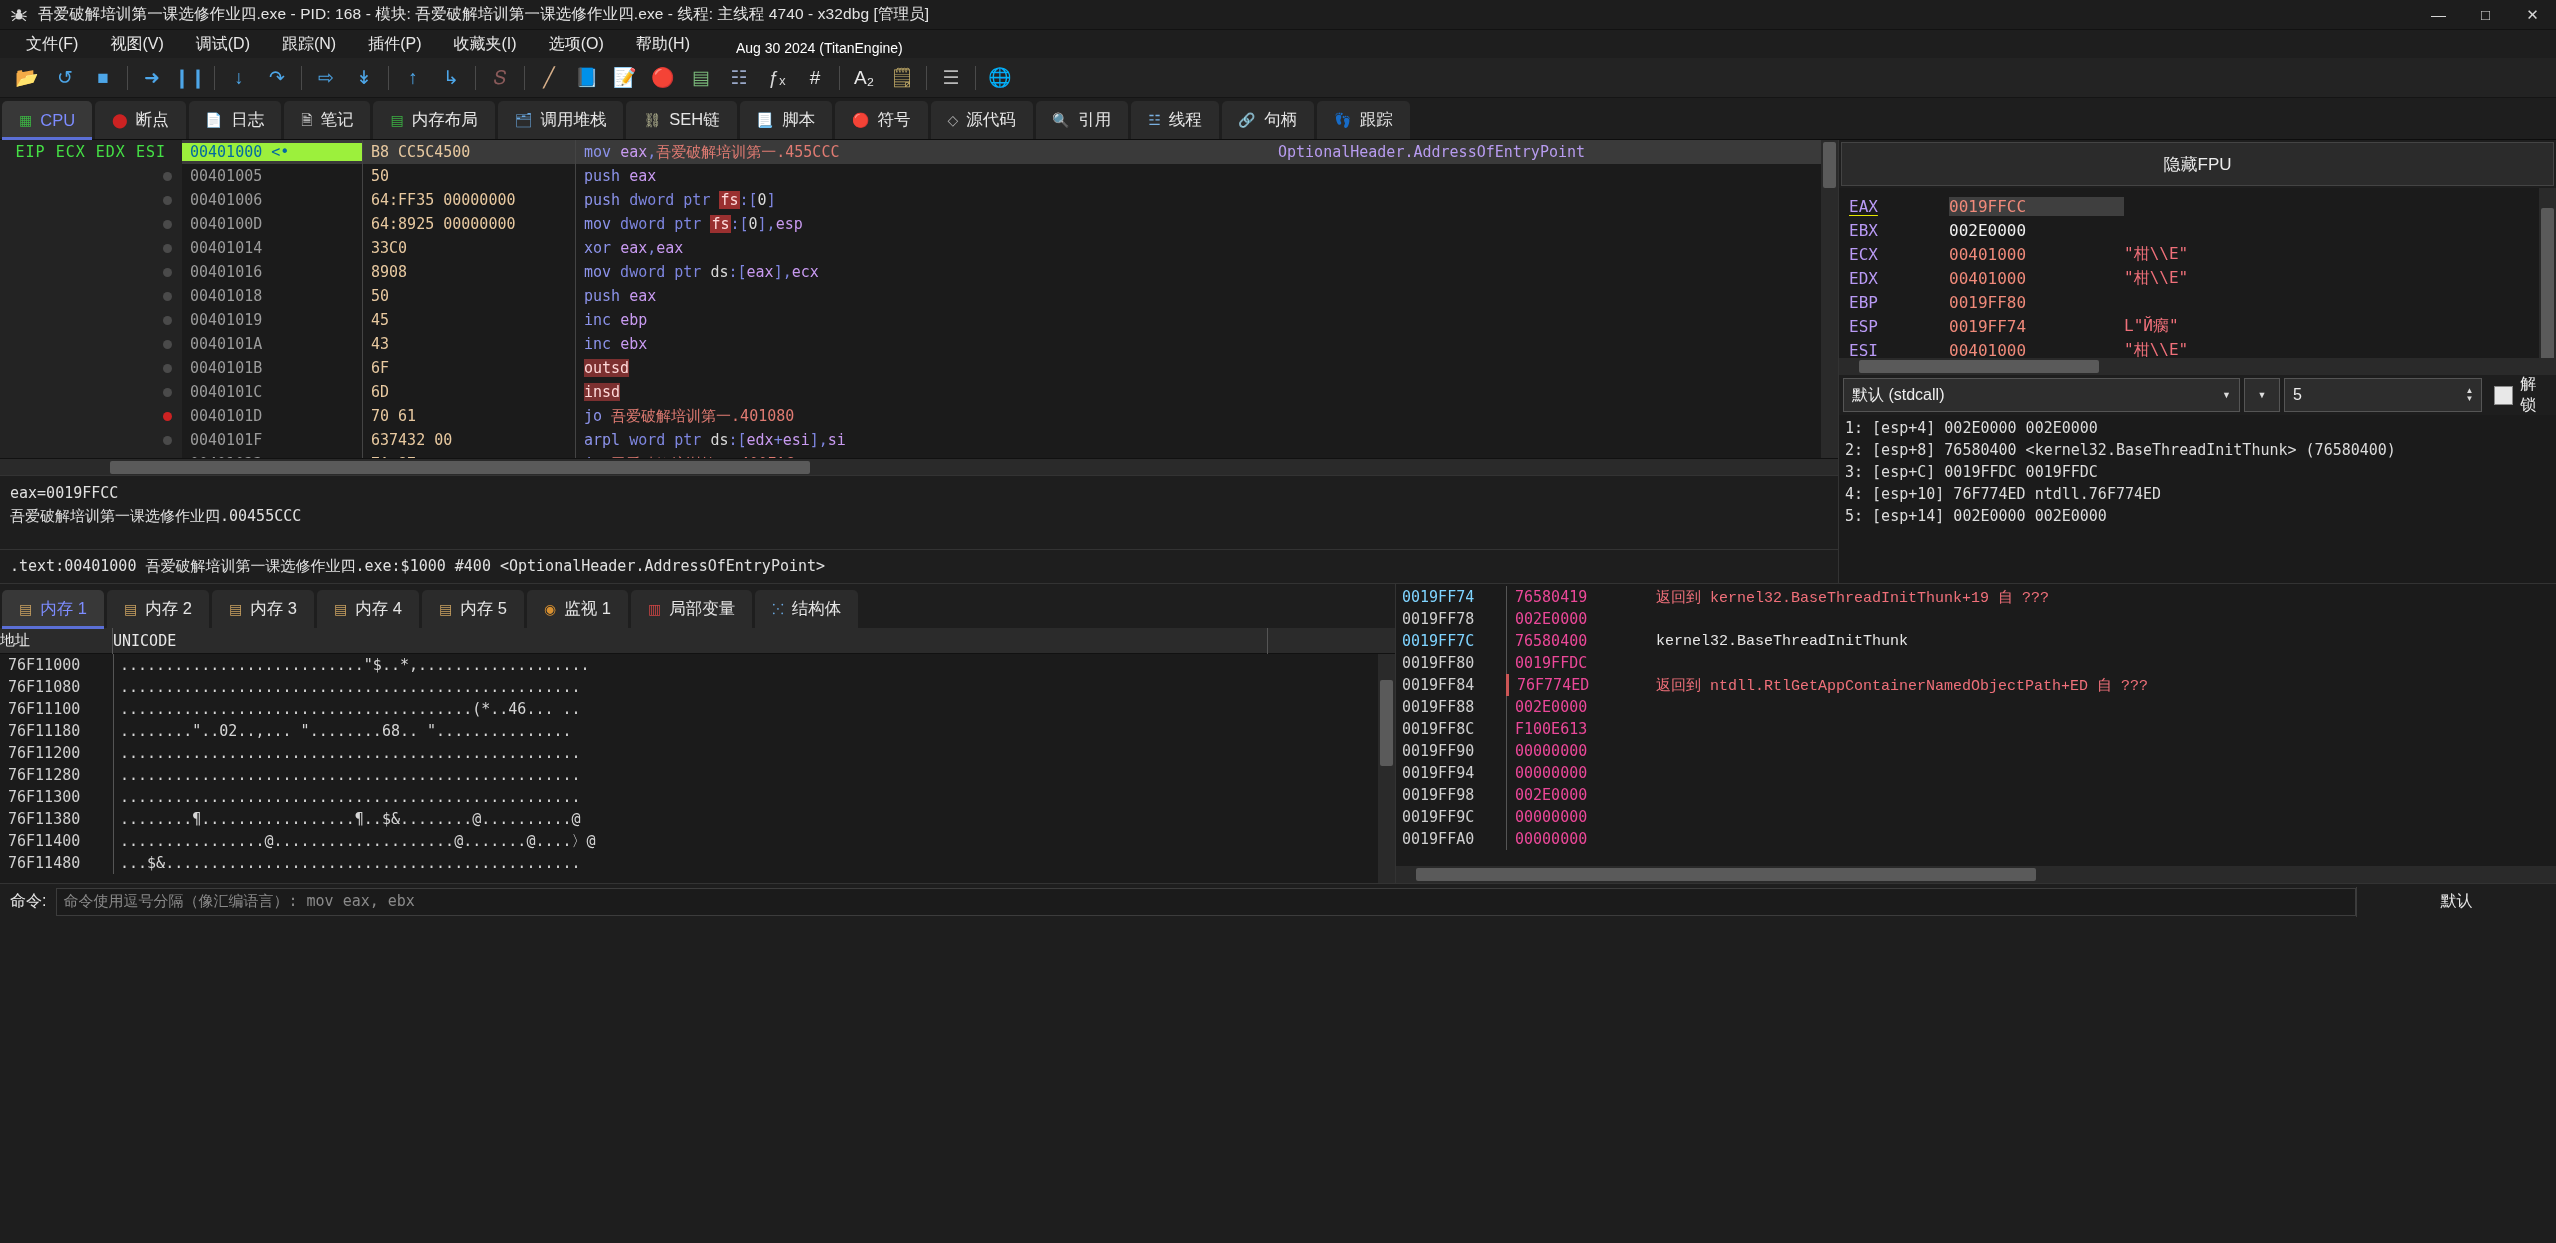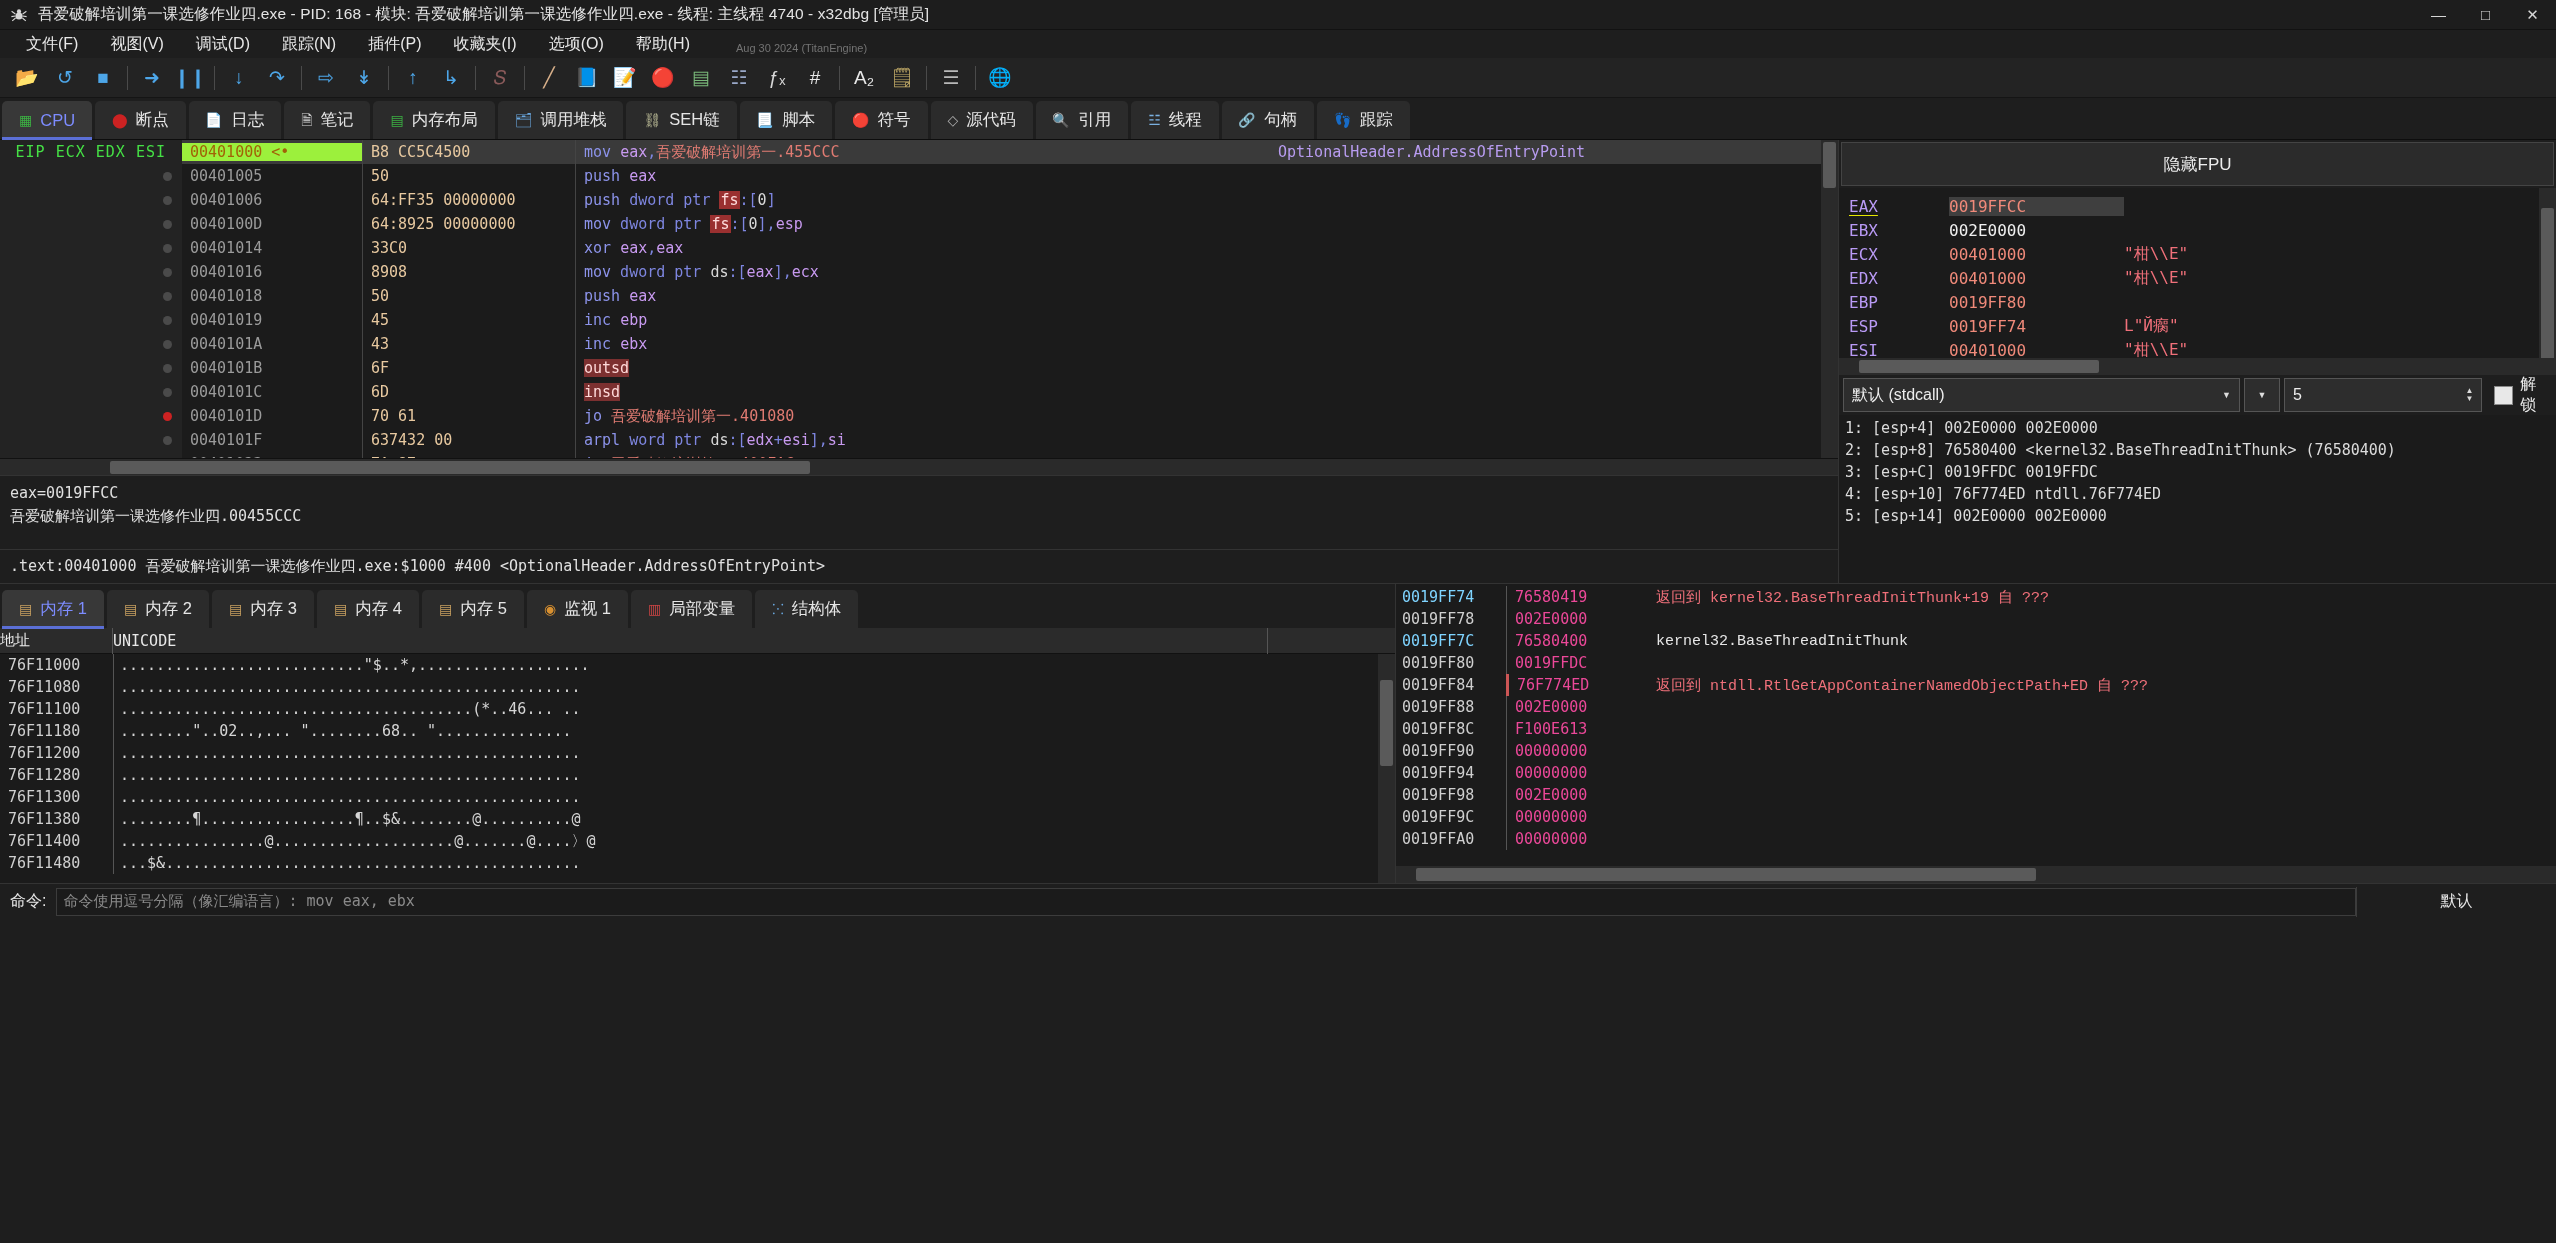--- a/index.html
+++ b/index.html
@@ -29,21 +29,21 @@
   }
 
   
   #menubar {
     height: 28px; background: #1e1e1e; display: flex; align-items: center;
     padding-left: 10px;
   }
   .menu-item {
     color: #e8e8e8; font-size: 16px; padding: 3px 16px; white-space: nowrap;
   }
-  #engine-label { color: #737373; font-size: 11px; margin-left: 30px; white-space: nowrap; margin-top: 7px; }
+  #engine-label { color: #ffffff; font-size: 14px; margin-left: 30px; white-space: nowrap; margin-top: 7px; }
 
   
   #toolbar {
     height: 40px; background: #232323; display: flex; align-items: center;
     padding-left: 8px; border-bottom: 1px solid #151515;
   }
   .tb-btn {
     width: 38px; height: 34px; display: flex; align-items: center; justify-content: center;
     font-size: 19px;
   }
@@ -88,21 +88,21 @@
     display: flex; align-items: center; justify-content: flex-end;
     padding-right: 10px; background: #232323;
   }
   .d-row.sel .c-side { background: #232323; }
   .regflag { color: #45e045; font-size: 15px; letter-spacing: 1px; padding-right: 6px;}
   .bp-dot { width: 9px; height: 9px; border-radius: 50%; background: #4a4a4a; }
   .bp-dot.red { background: #cc2222; }
   .c-addr {
     width: 180px; min-width: 180px; padding-left: 8px; color: #9b9b9b;
   }
-  .c-addr.eip { background: #9cf03c; color: #a16207; font-weight: normal; }
+  .c-addr.eip { background: #9cf03c; color: #0369a1; font-weight: normal; }
   .c-bytes { width: 212px; min-width: 212px; color: #e8c9a0; padding-left: 8px;}
   .c-ins { flex: 1; padding-left: 8px; color: #7e86e0; overflow: hidden;}
   .c-cmt { width: 570px; min-width:570px; color: #b89cf0; padding-left: 10px; }
   .ins-mn  { color: #8c93ea; }
   .ins-reg { color: #c89af0; }
   .ins-num { color: #d9d9d9; }
   .ins-str { color: #e07b72; }
   .ins-hl  { background: #7c3030; color: #ffd9d9; }
   .ins-seg { background: #9a3030; color: #ffdddd; padding: 0 1px;}
   .d-sep { width: 1px; background: #444; height: 24px; }

